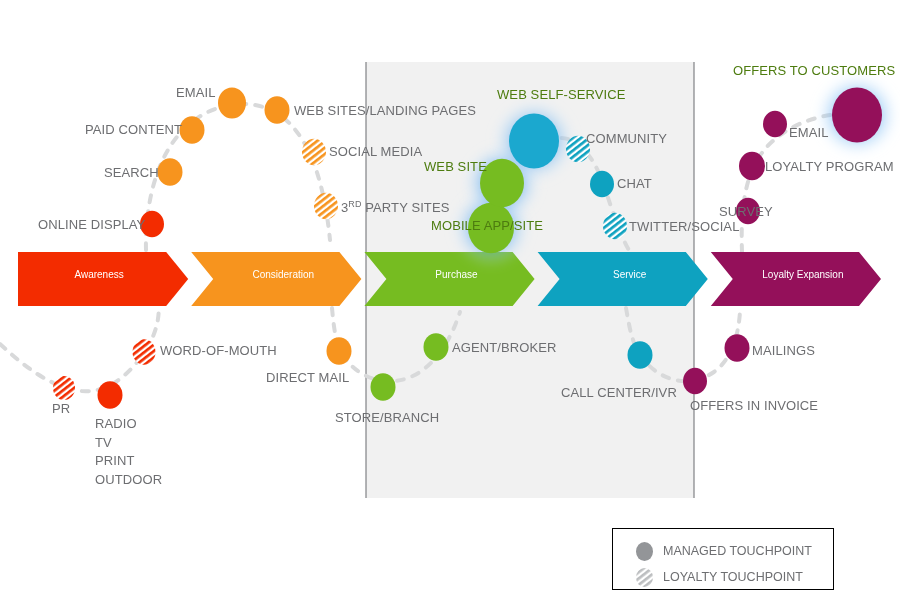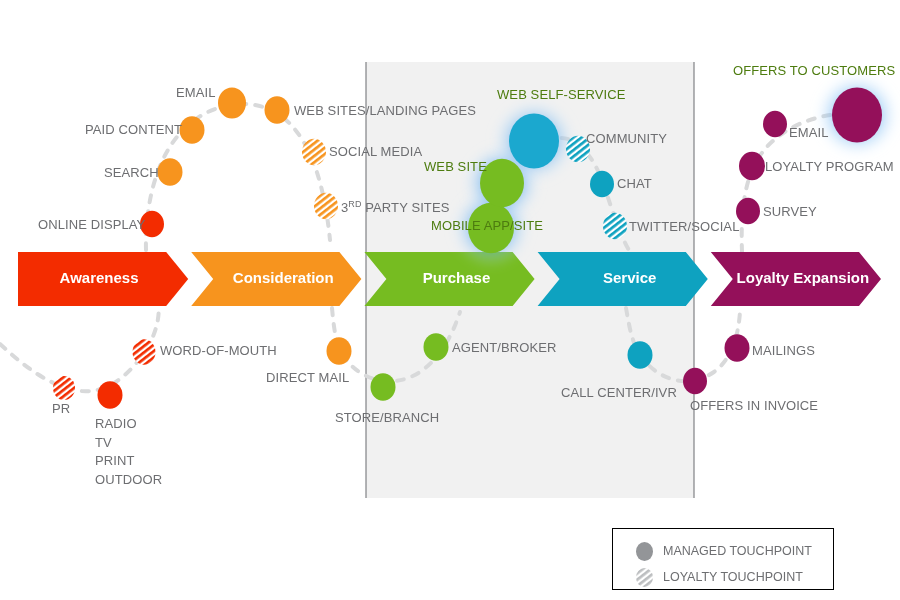--- a/index.html
+++ b/index.html
@@ -30,22 +30,22 @@
     font-weight:bold;
     font-size:19px;
     color:#808285;
     letter-spacing:.4px;
     white-space:nowrap;
   }
 
   .stage-label{
     position:absolute;
     color:#ffffff;
-    font-weight:bold;
-    font-size:15px;
+    font-weight:normal;
+    font-size:10px;
     font-family:"Liberation Sans",sans-serif;
     white-space:nowrap;
     text-align:center;
   }
 
   #legend{
     position:absolute;
     left:612px;top:528px;width:222px;height:62px;
     background:#ffffff;
     border:1px solid #000000;
@@ -176,21 +176,21 @@
       <div class="tp-label" style="left: 176px; top: 85px;">EMAIL</div>
       <div class="tp-label" style="left: 294px; top: 103px;">WEB SITES/LANDING PAGES</div>
       <div class="tp-label" style="left: 329px; top: 144px;">SOCIAL MEDIA</div>
       <div class="tp-label" style="left: 341px; top: 199px;">3<span class="sup">RD</span> PARTY SITES</div>
       <div class="tp-label bold" style="left: 431px; top: 218px;">MOBILE APP/SITE</div>
       <div class="tp-label bold" style="left: 424px; top: 159px;">WEB SITE</div>
       <div class="tp-label bold" style="left: 497px; top: 87px;">WEB SELF-SERVICE</div>
       <div class="tp-label" style="left: 586px; top: 131px;">COMMUNITY</div>
       <div class="tp-label" style="left: 617px; top: 176px;">CHAT</div>
       <div class="tp-label" style="left: 629px; top: 219px;">TWITTER/SOCIAL</div>
-      <div class="tp-label" style="left: 763px; top: 204px;">SURVEY</div>
+      <div class="tp-label" style="left: 719px; top: 204px;">SURVEY</div>
       <div class="tp-label" style="left: 765px; top: 159px;">LOYALTY PROGRAM</div>
       <div class="tp-label" style="left: 789px; top: 125px;">EMAIL</div>
       <div class="tp-label bold" style="left: 733px; top: 63px;">OFFERS TO CUSTOMERS</div>
       <div class="tp-label" style="left: 52px; top: 401px;">PR</div>
       <div class="tp-label multi" style="left: 95px; top: 415px;">RADIO
 TV
 PRINT
 OUTDOOR</div>
       <div class="tp-label" style="left: 160px; top: 343px;">WORD-OF-MOUTH</div>
       <div class="tp-label" style="left: 266px; top: 370px;">DIRECT MAIL</div>

